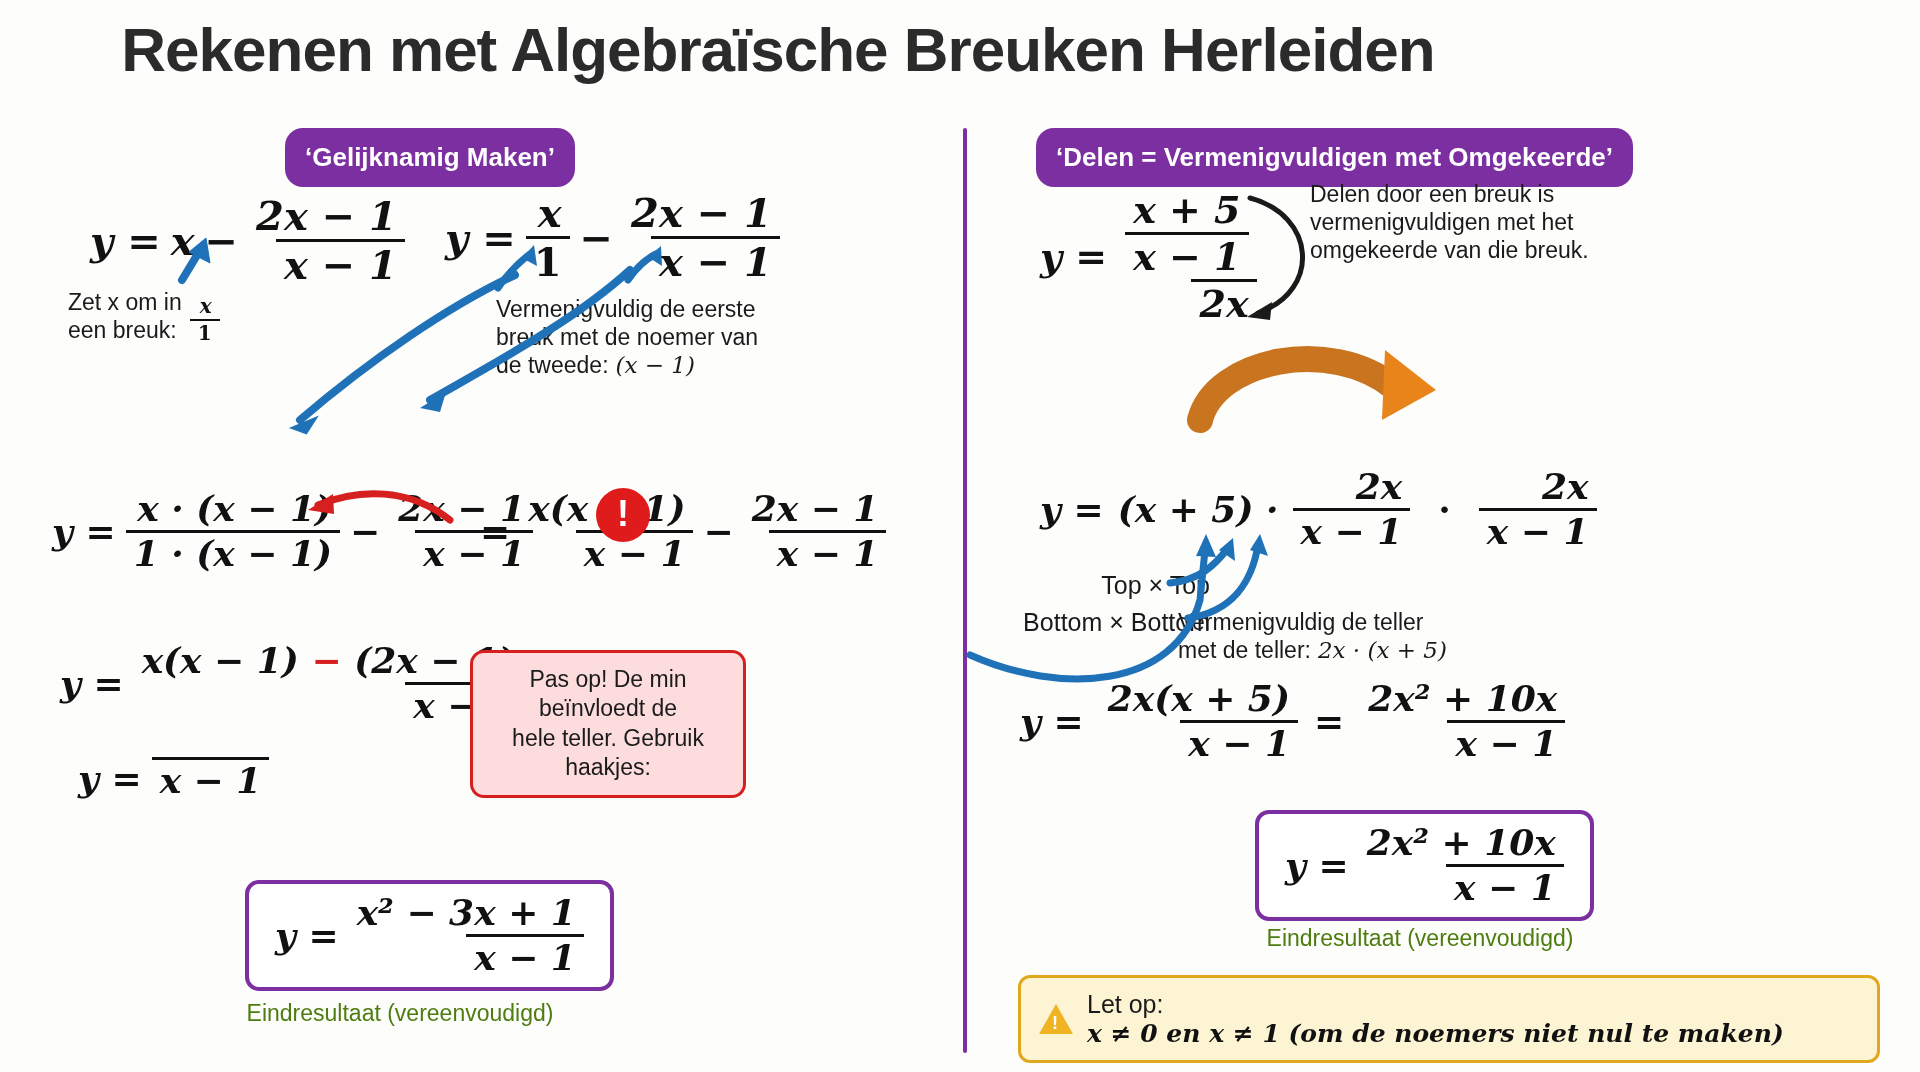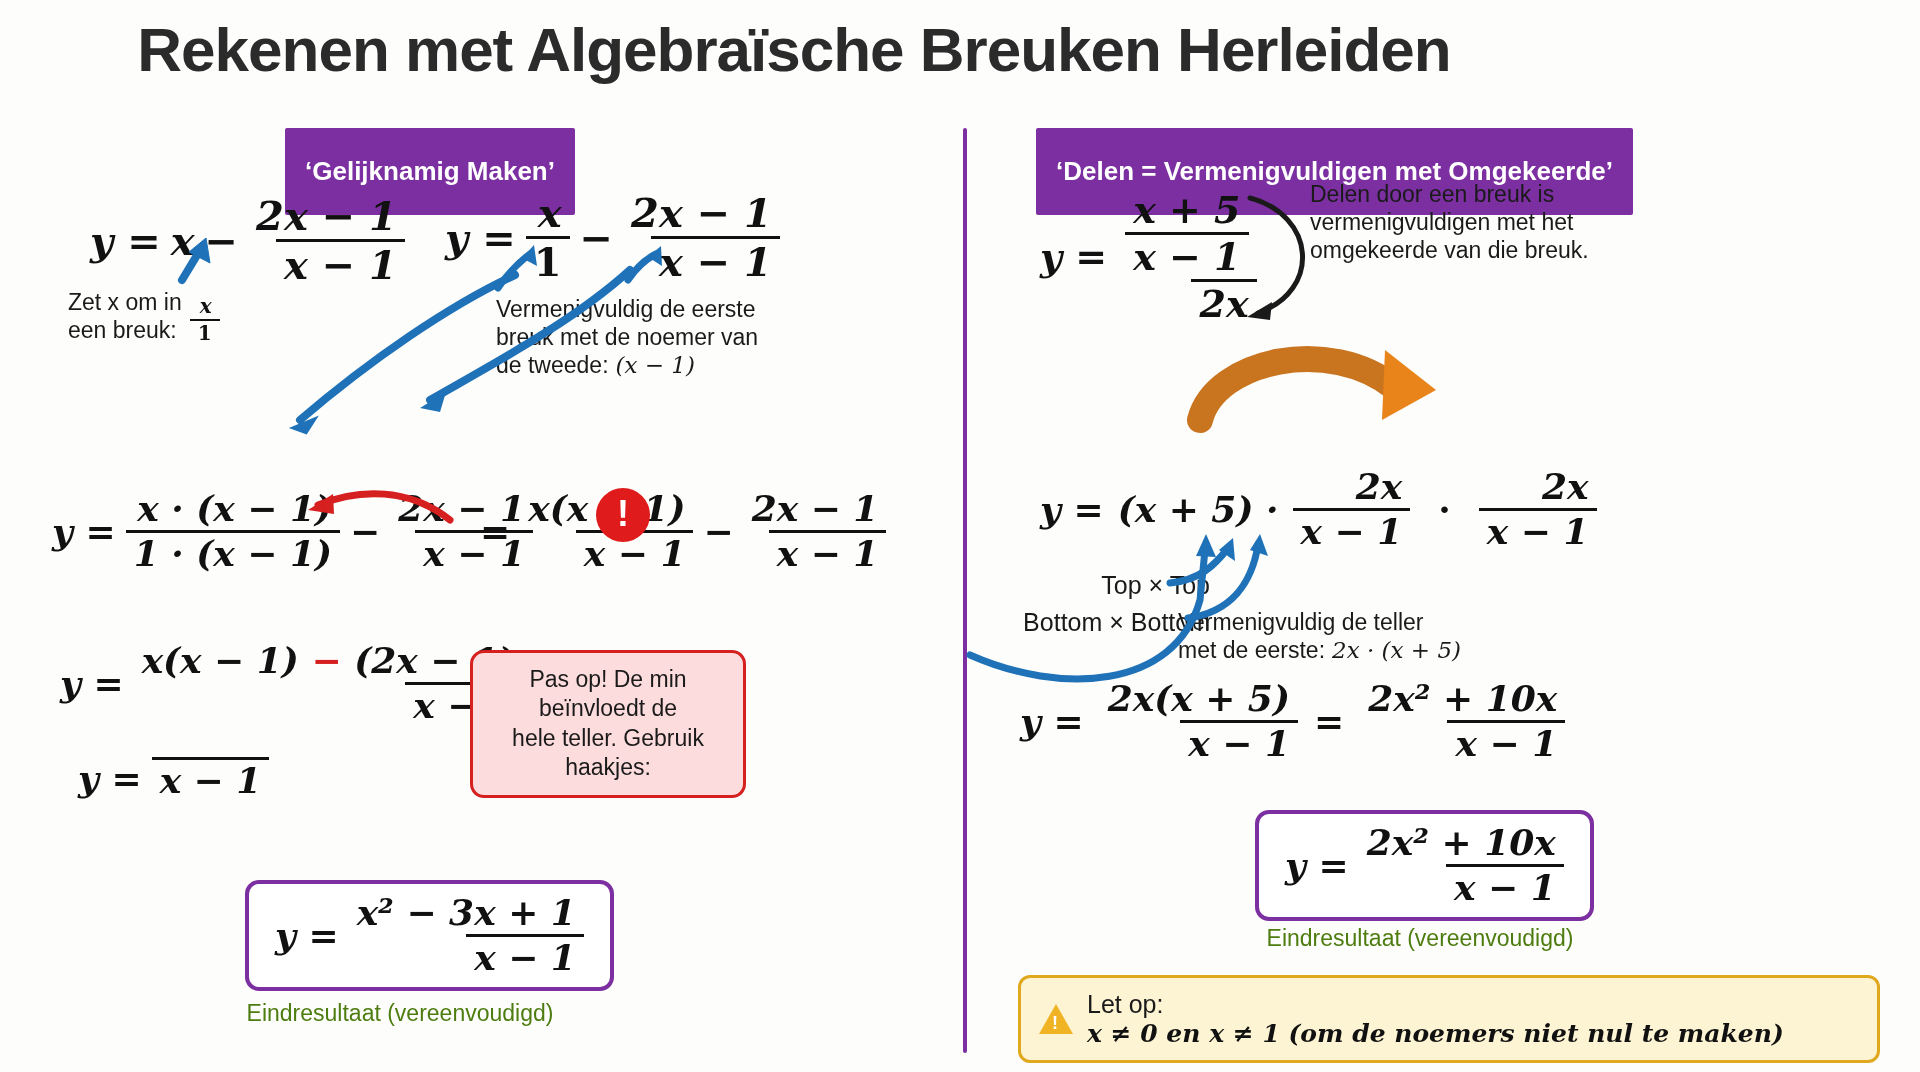--- a/index.html
+++ b/index.html
@@ -12,21 +12,21 @@
   }
   .page {
     position: relative;
     width: 1920px; height: 1072px;
     background: #fdfdfc;
   }
 
   
   .title {
     position: absolute;
-    top: 14px; left: 16px; width: 1556px;
+    top: 14px; left: 0; width: 1556px;
     text-align: center;
     font-size: 62px;
     font-weight: 800;
     letter-spacing: -1px;
     color: #2b2b2b;
   }
 
   
   .col-left  { position: absolute; left: 30px;  top: 120px; width: 930px;  height: 930px; }
   .col-right { position: absolute; left: 1000px; top: 120px; width: 900px; height: 930px; }
@@ -38,22 +38,22 @@
     background: #7b2fa0;
     border-radius: 2px;
   }
 
   
   .badge {
     display: inline-block;
     background: #7b2fa0;
     color: #ffffff;
     font-weight: 800;
-    border-radius: 2px;
-    padding: 28px 20px;
+    border-radius: 18px;
+    padding: 14px 20px;
     font-size: 26px;
     white-space: nowrap;
   }
   .badge-left  { position: absolute; left: 255px; top: 8px; }
   .badge-right { position: absolute; left: 36px;  top: 8px; }
 
   
   .math {
     font-family: "DejaVu Serif", serif;
     font-style: italic;
@@ -343,21 +343,21 @@
     </div>
 
     <div class="note" style="left:-50px; top:450px; width:260px; text-align:right;">
       <div style="font-size:25px;">Top × Top</div>
       <div style="font-size:25px; margin-top:6px;">Bottom × Bottom</div>
     </div>
 
     <div class="note" style="left:178px; top:488px; width:320px;">
       <div>Vermenigvuldig de teller</div>
       <div style="display:flex; gap:7px; align-items:baseline;">
-        <span>met de eerste:</span>
+        <span>met de teller:</span>
         <span class="inl">2x · (x + 5)</span>
       </div>
     </div>
 
     <div class="math mrow" style="position:absolute; left:20px; top:560px; font-size:36px; gap:16px;">
       <span>y =</span>
       <span class="frac">
         <span class="t">2x(x + 5)</span>
         <span class="b">x − 1</span>
       </span>

